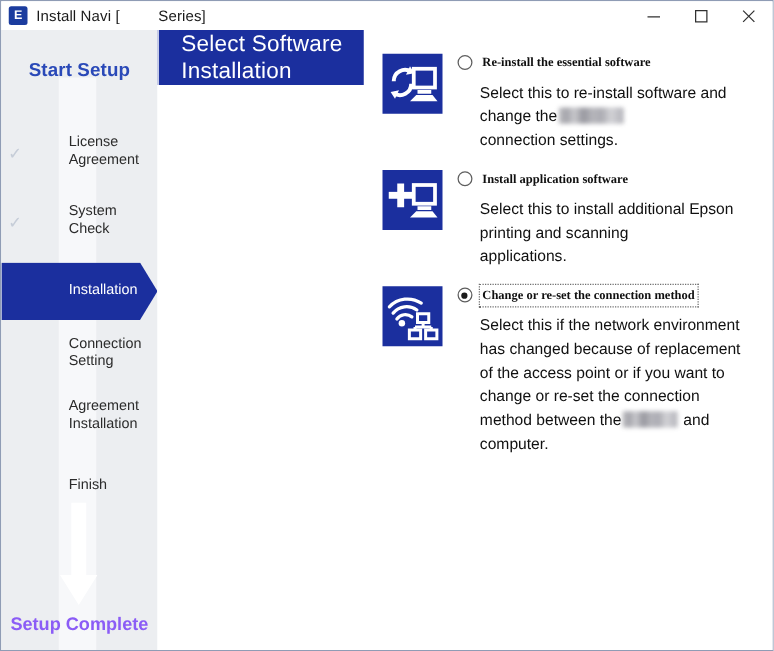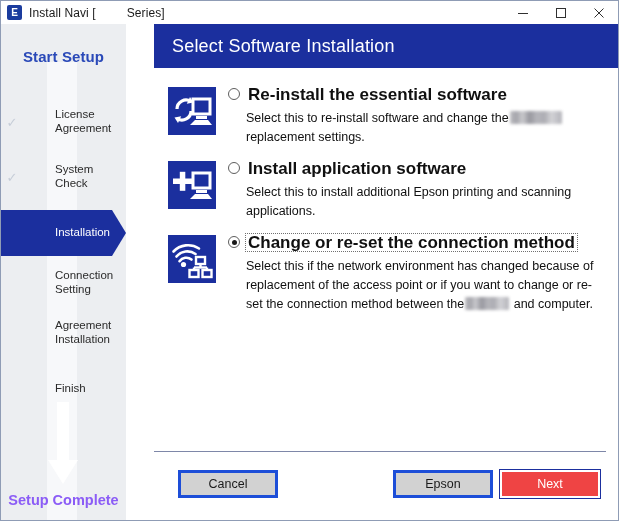--- a/index.html
+++ b/index.html
@@ -166,25 +166,24 @@
     text-align: center;
     font-size: 14.5px;
     color: #8b5cf6;
     font-weight: bold;
   }
 
   
   #main {
     flex: 1 1 auto;
     display: flex;
-    flex-direction: column;
+    flex-direction: row;
     background: #ffffff;
     position: relative;
     min-width: 0;
-    padding-left: 27px;
   }
   #header {
     height: 44px;
     min-height: 44px;
     background: #1b2f9e;
     display: flex;
     align-items: center;
     border-left: 1px solid #ffffff;
   }
   #header-title {
@@ -236,25 +235,26 @@
   .radio.checked::after {
     content: "";
     position: absolute;
     left: 2.5px; top: 2.5px;
     width: 5px; height: 5px;
     border-radius: 50%;
     background: #1a1a1a;
   }
   .opt-title {
     margin-left: 6px;
-    font-size: 17px;
+    font-size: 10px;
     font-weight: bold;
     color: #101010;
     line-height: 15px;
     padding: 1px 2px;
+    font-family: Liberation Serif, serif;
   }
   .opt-title.focused {
     outline: 1px dotted #707070;
     outline-offset: 0px;
   }
   .opt-desc {
     margin-top: 6px;
     margin-left: 18px;
     font-size: 12.5px;
     color: #101010;
@@ -416,21 +416,21 @@
               <path d="M22 38 L27 33 L40 33 L44 38 Z" fill="#ffffff"></path>
             </svg>
           </div>
           <div class="opt-body">
             <div class="opt-head">
               <span class="radio"></span>
               <span class="opt-title">Re-install the essential software</span>
             </div>
             <div class="opt-desc">
               <span>Select this to re-install software and change the</span><span class="blur wide"></span><br>
-              <span>replacement settings.</span>
+              <span>connection settings.</span>
             </div>
           </div>
         </div>
 
         <div class="option">
           <div class="opt-icon">
             <svg width="48" height="48" viewBox="0 0 48 48">
               <rect x="5" y="17.5" width="19" height="5.5" fill="#ffffff"></rect>
               <rect x="11.8" y="10.8" width="5.5" height="19" fill="#ffffff"></rect>
               <rect x="25" y="12" width="17" height="15" fill="none" stroke="#ffffff" stroke-width="3"></rect>

